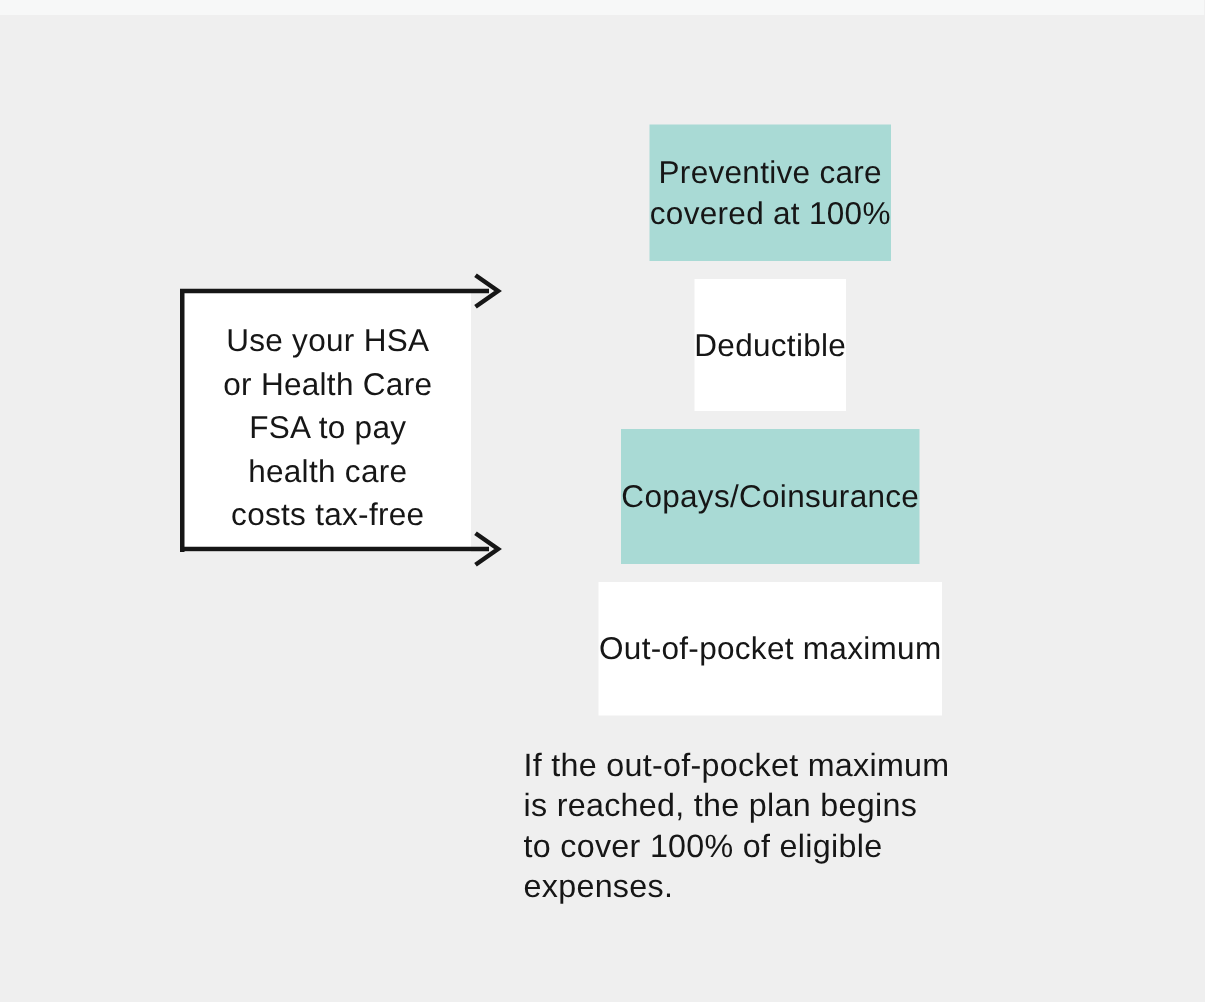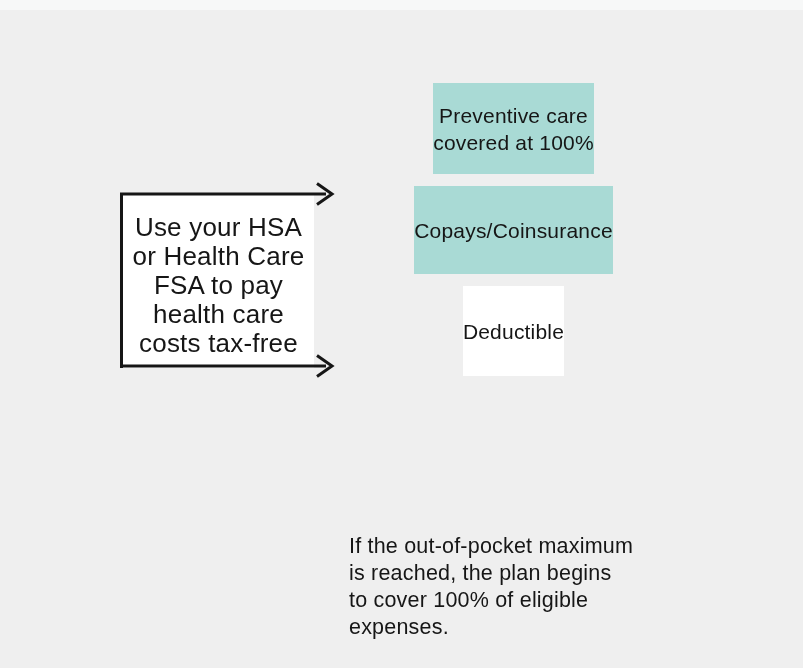--- a/index.html
+++ b/index.html
@@ -33,21 +33,21 @@
     position: absolute;
     left: 120px; top: 194px;
     width: 194px; height: 174px;
     background: var(--panel);
     border-left: 3px solid var(--ink);
     display: flex;
     align-items: center;
     justify-content: center;
   }
   .callout-text {
-    font-size: 26px;
+    font-size: 21px;
     line-height: 29px;
     letter-spacing: 0.2px;
     text-align: center;
     white-space: pre-line;
     padding-top: 8px;
   }
   .arrow {
     position: absolute;
     left: 120px;
     width: 218px; height: 26px;
@@ -85,21 +85,20 @@
   .stage-box:nth-child(4) { height: 89px; }
   
   .footnote {
     position: absolute;
     left: 349px; top: 497px;
     width: 340px;
     font-size: 21.5px;
     line-height: 27px;
     letter-spacing: 0.2px;
     white-space: pre-line;
-    margin-top: 36px;
   }
 </style>
 </head>
 <body>
 
 <div class="stage">
   <div class="top-strip"></div>
 
   <div class="callout">
     <div class="callout-text">Use your HSA
@@ -117,25 +116,28 @@
   <svg class="arrow arrow-bottom" viewBox="0 0 218 26" xmlns="http://www.w3.org/2000/svg" aria-hidden="true">
     <line x1="0" y1="13" x2="206" y2="13" stroke="currentColor" stroke-width="3"></line>
     <polyline points="197,2.5 212,13 197,23.5" fill="none" stroke="currentColor" stroke-width="3"></polyline>
   </svg>
 
   <div class="stages">
     <div class="stage-box teal">
       <span>Preventive care
 covered at 100%</span>
     </div>
+    <div class="stage-box white">
+      <span>Deductible</span>
+    </div>
     <div class="stage-box teal">
       <span>Copays/Coinsurance</span>
     </div>
     <div class="stage-box white">
-      <span>Deductible</span>
+      <span>Out-of-pocket maximum</span>
     </div>
   </div>
 
   <div class="footnote">If the out-of-pocket maximum
 is reached, the plan begins
 to cover 100% of eligible
 expenses.</div>
 </div>
 
 </body></html>

